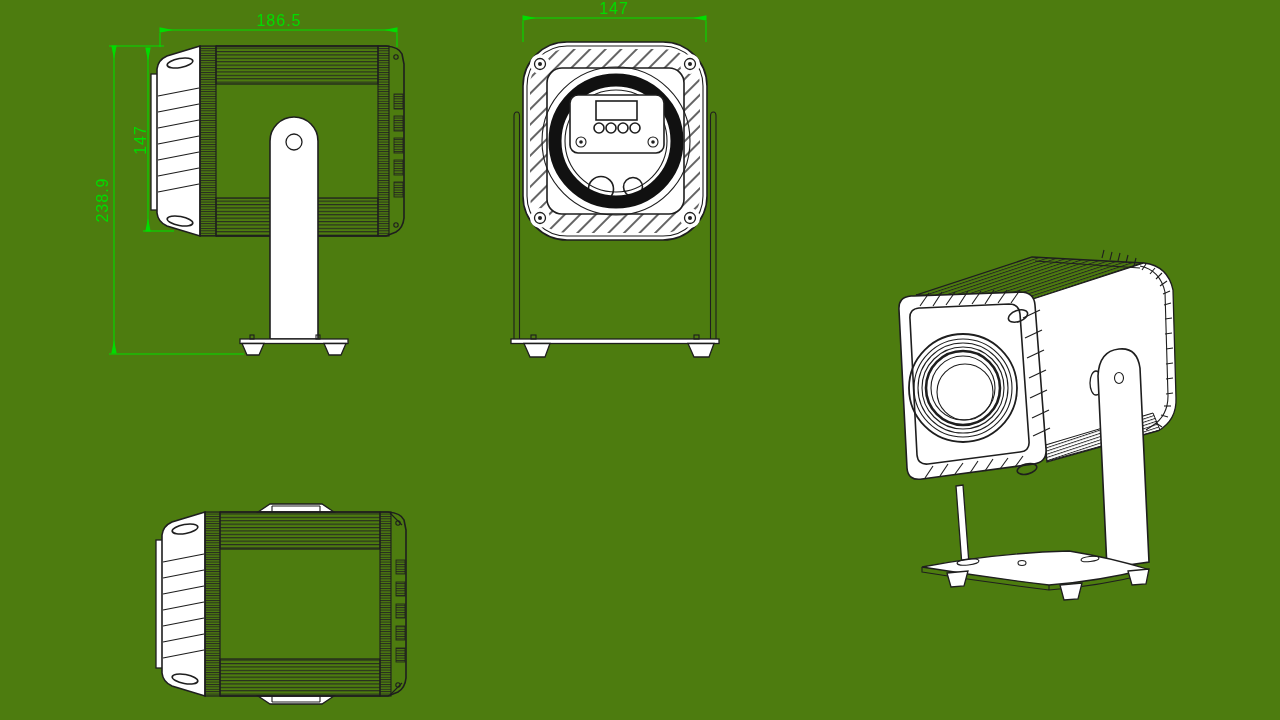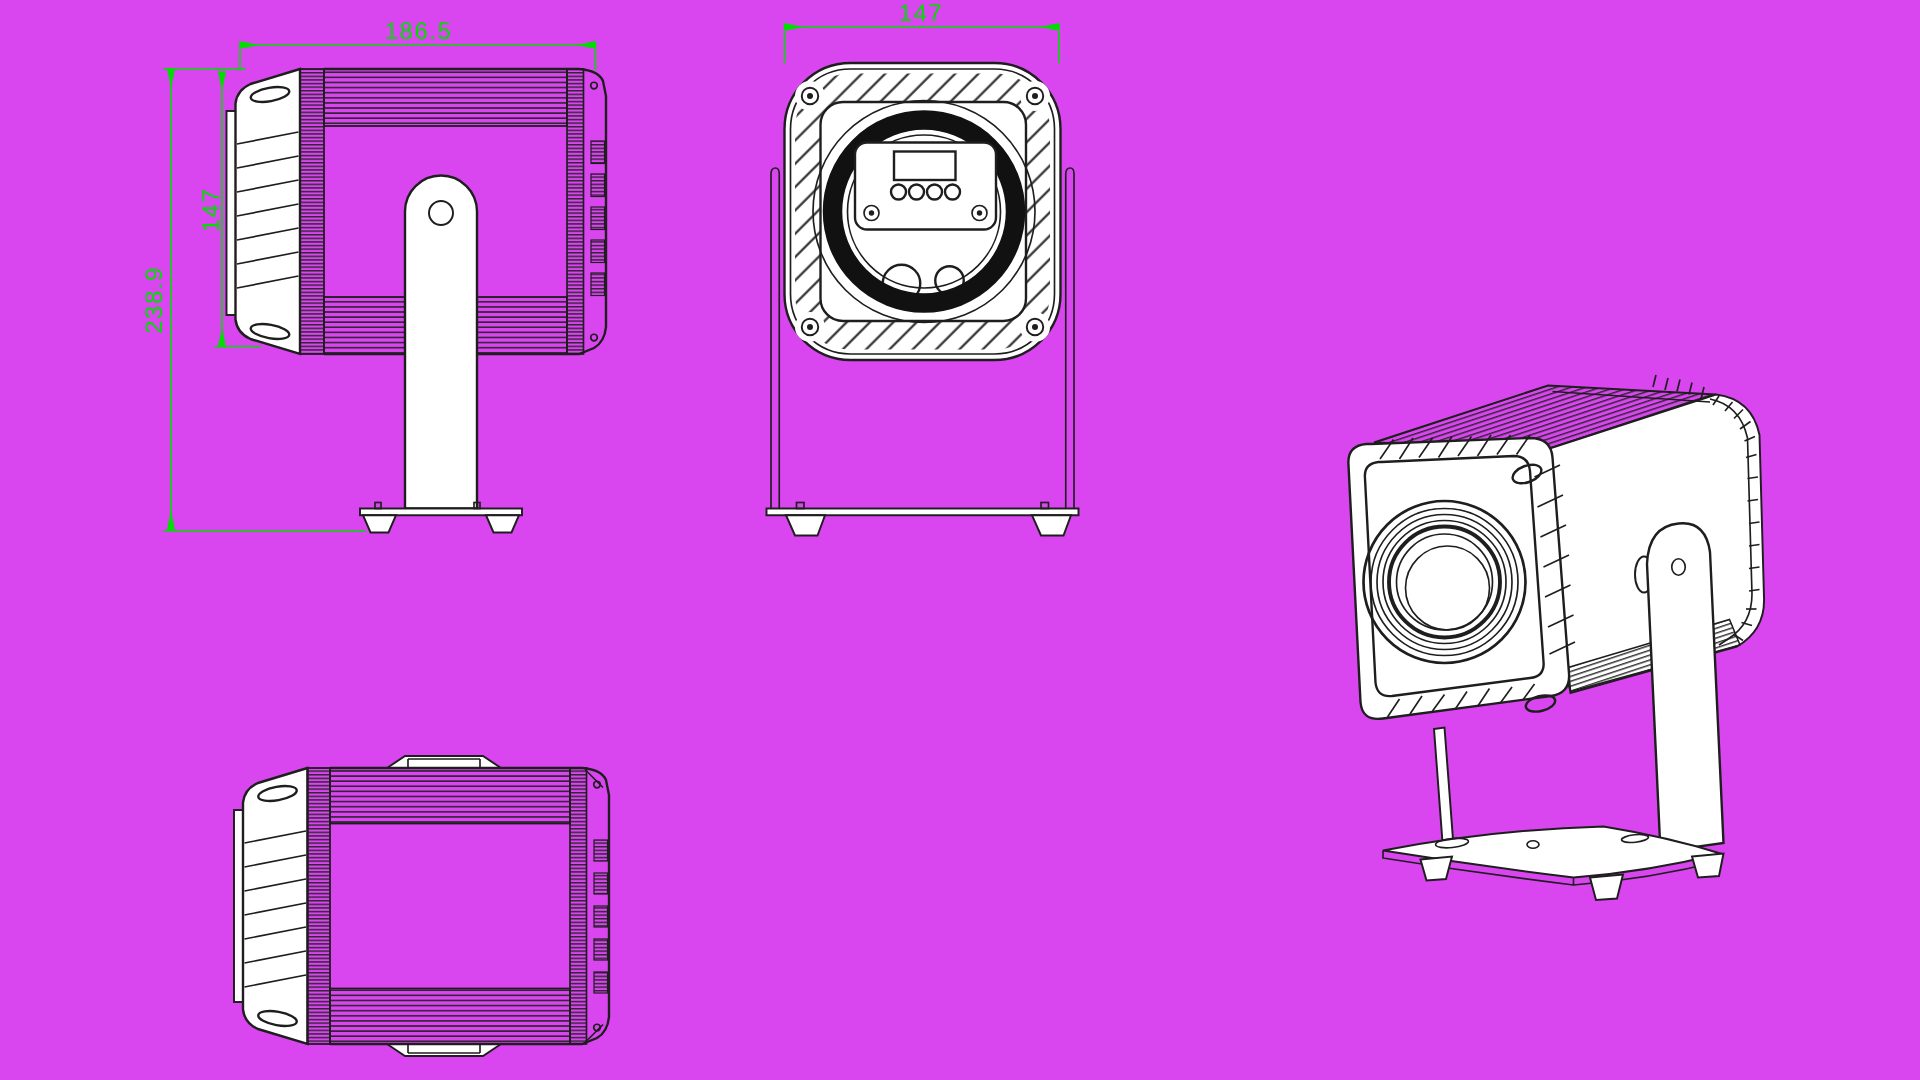--- a/index.html
+++ b/index.html
@@ -1,16 +1,16 @@
 <!DOCTYPE html>
 <html><head>
 <meta charset="utf-8">
 <style>
   html,body{margin:0;padding:0;background:#ffffff;}
-  .canvas{position:relative;width:1280px;height:720px;background:#d946ef;overflow:hidden;
+  .canvas{position:relative;width:1280px;height:720px;background:#4d7c0f;overflow:hidden;
           font-family:"Liberation Sans",sans-serif;}
   svg{position:absolute;left:0;top:0;}
   .ln{stroke:#1e1e1e;fill:none;stroke-width:1.1;}
   .ln2{stroke:#1e1e1e;fill:none;stroke-width:1.6;}
   .wh{fill:#ffffff;stroke:#1e1e1e;stroke-width:1.3;}
   .whl{fill:#ffffff;stroke:#1e1e1e;stroke-width:1.6;}
   .dim{stroke:#00dd00;stroke-width:1.1;fill:none;}
   .dimtxt{fill:#00dd00;font-size:16px;letter-spacing:1px;font-family:"Liberation Sans",sans-serif;}
 </style>
 </head>

